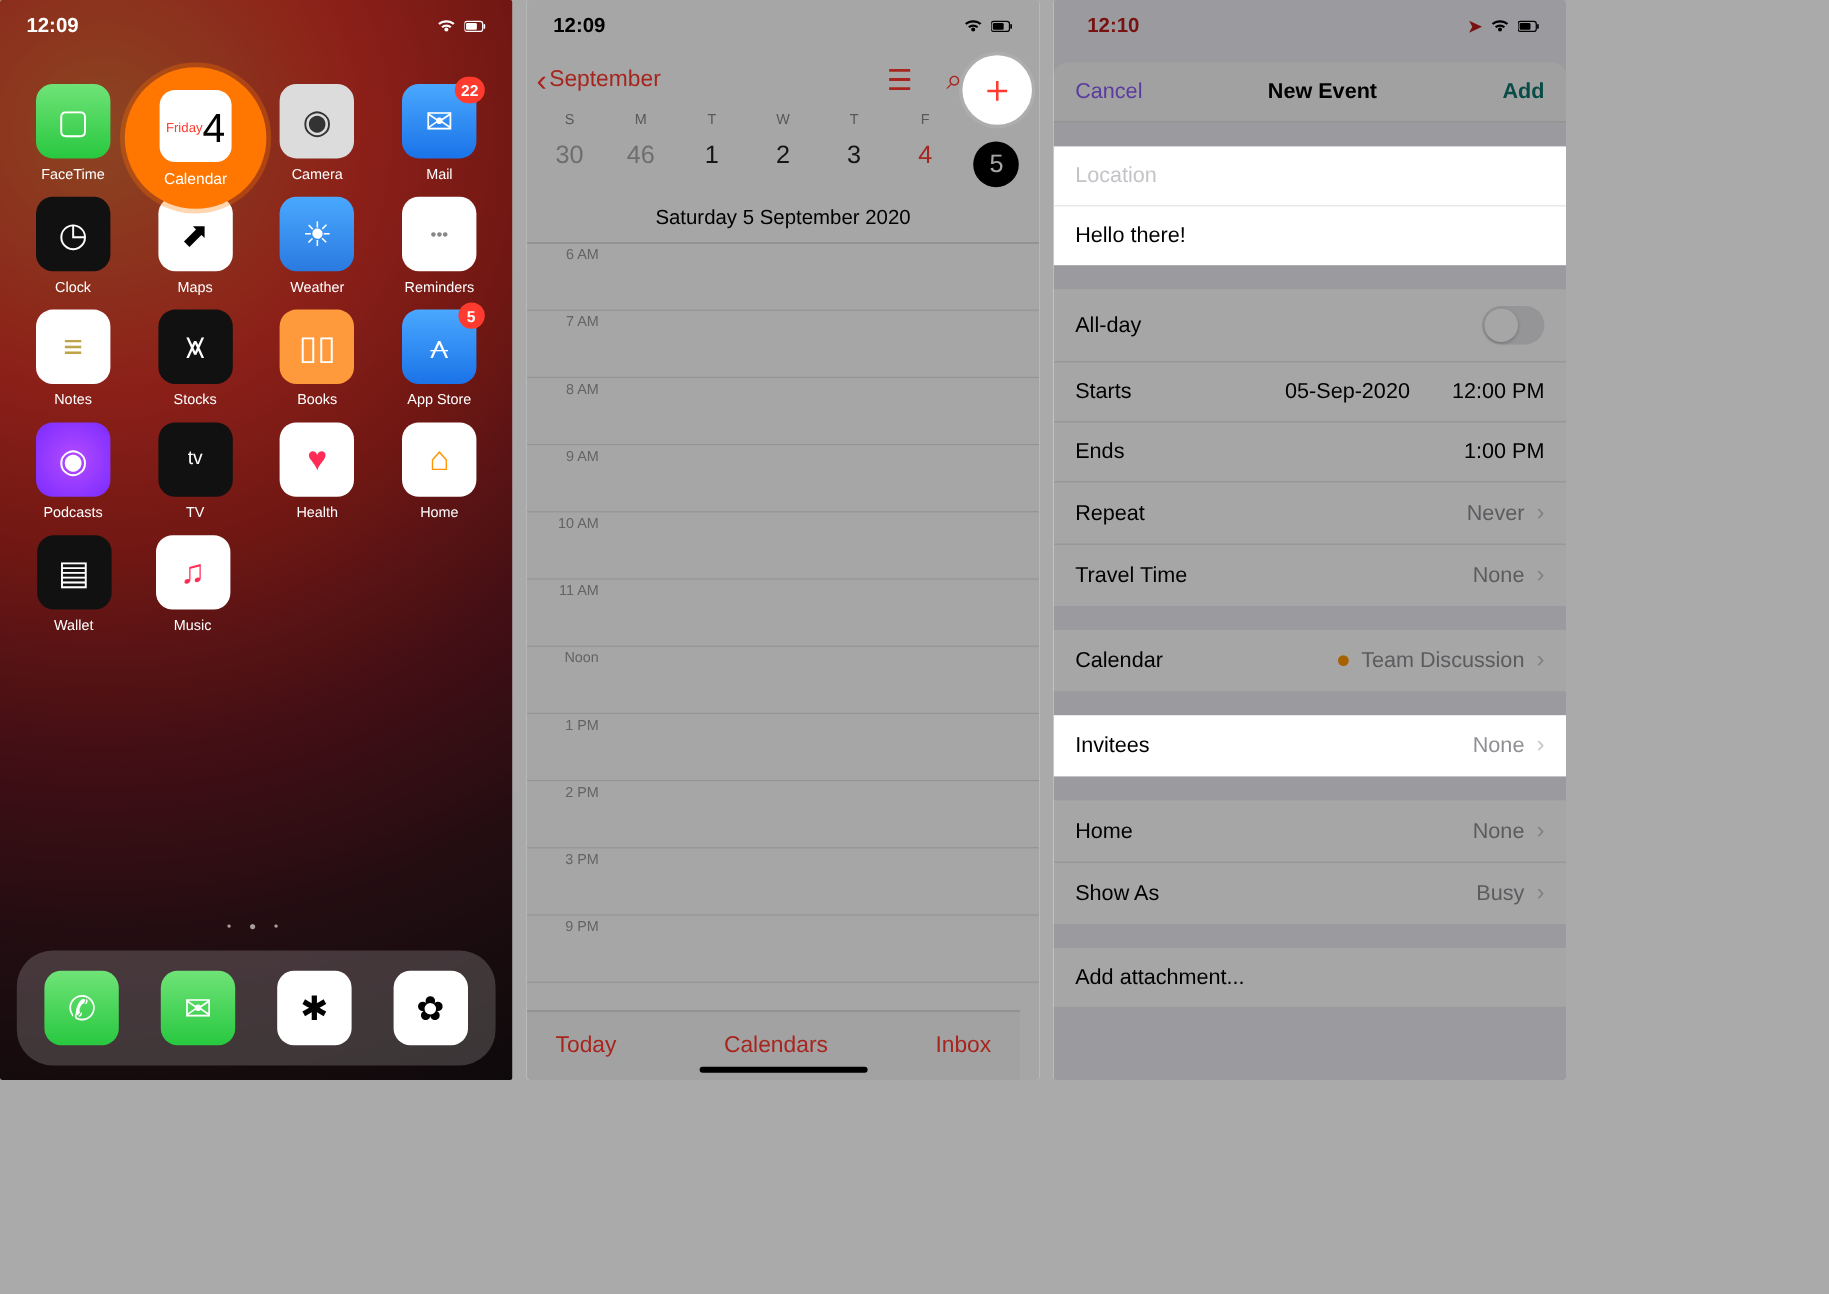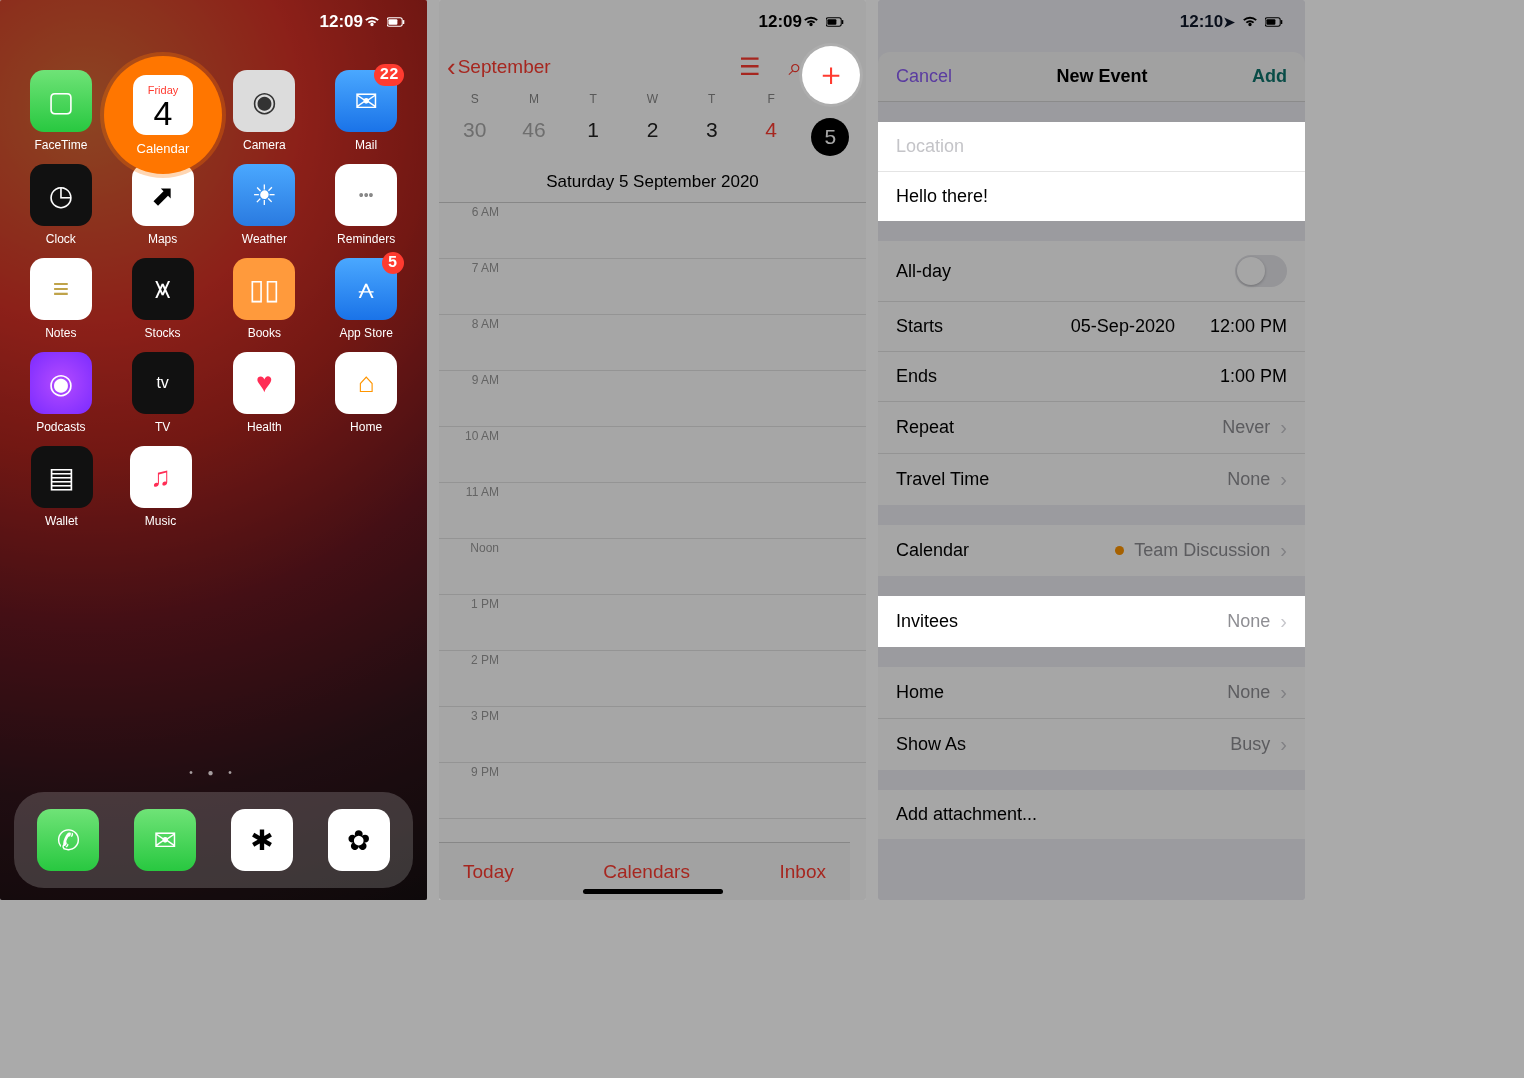--- a/index.html
+++ b/index.html
@@ -21,40 +21,40 @@
   .screen1 { width: 427px; }
   .s1-bg {
     position: absolute; inset: 0;
     background:
       radial-gradient(circle at 20% 12%, #ff7f3f 0%, #ff3b2e 25%, #d12c24 40%, #7a1c27 60%, #3a1820 80%, #1a1214 100%);
   }
   .dim-overlay { position:absolute; inset:0; background: rgba(0,0,0,0.45); }
   .status-bar {
     position: relative; height: 44px; display:flex; align-items:center;
     padding: 0 22px; color:#fff; font-weight:600; font-size:17px;
-    justify-content: flex-end;
+    justify-content: space-between;
   }
   .status-right { display:flex; align-items:center; gap:6px; }
   .status-ic { width:18px; height:12px; }
   .apps {
     position: relative; padding-top: 20px;
   }
   .app-row { display:flex; justify-content: space-around; padding: 6px 10px; }
   .app { width: 83px; display:flex; flex-direction:column; align-items:center; gap:6px; }
   .app-icon {
     width:62px; height:62px; border-radius:14px;
     display:flex; align-items:center; justify-content:center;
     font-size:28px;
   }
   .app-label { color:#fff; font-size:12px; text-align:center; }
   .badge {
     position:absolute; top:-6px; right:4px;
     background:#ff3b30; color:#fff; border-radius:11px;
-    min-width:22px; height:22px; font-size:16px; font-weight:600;
-    display:flex; align-items:center; justify-content:center; padding:0 5px;font-family:Liberation Mono, monospace;
+    min-width:22px; height:22px; font-size:13px; font-weight:600;
+    display:flex; align-items:center; justify-content:center; padding:0 5px;
   }
   .app-wrap { position:relative; }
   .dock {
     position:absolute; bottom:12px; left:14px; right:14px; height:96px;
     background: rgba(255,255,255,0.18); border-radius:30px;
     display:flex; justify-content:space-around; align-items:center;
     padding: 0 6px;
   }
   .page-dots {
     position:absolute; bottom:122px; left:0; right:0; text-align:center;
@@ -62,21 +62,21 @@
   }
   .highlight-circle {
     position:absolute; left:104px; top:56px; width:118px; height:118px;
     border-radius:50%; background:#ff7600;
     display:flex; align-items:center; justify-content:center;
     box-shadow: 0 0 0 4px rgba(255,118,0,0.3);
   }
   .highlight-inner { display:flex; flex-direction:column; align-items:center; gap:6px; }
   .cal-icon {
     width:60px; height:60px; border-radius:13px; background:#fff;
-    display:flex; flex-direction:column; align-items:center; justify-content:center;
+    display:flex; align-items:center; justify-content:center;
     padding-top:4px;
   }
   .cal-day { color:#ff3b30; font-size:11px; font-weight:500; }
   .cal-num { color:#000; font-size:34px; font-weight:300; line-height:1; }
   .hi-label { color:#fff; font-size:13px; font-weight:500; }
 
   
   .ic-facetime { background: linear-gradient(#6fe377,#28c840); color:#fff;}
   .ic-camera { background: #dcdcdc; color:#333;}
   .ic-mail { background: linear-gradient(#4aa8ff,#1a73e8); color:#fff;}
@@ -139,21 +139,21 @@
     padding: 0 24px; color:#ff3b30; font-size:19px;
   }
   .home-indicator {
     position:absolute; bottom:6px; left:50%; transform:translateX(-50%);
     width:140px; height:5px; border-radius:3px; background:#000;
   }
 
   
   .screen3 { width: 427px; background:#efeff4; }
   .s3-dim { position:absolute; inset:0; background: rgba(0,0,0,0.35); pointer-events:none; z-index:10;}
-  .s3-status .status-bar { color:#0f172a;padding-left:28px; }
+  .s3-status .status-bar { color:#b91c1c;padding-left:28px; }
   .sheet-header {
     display:flex; align-items:center; justify-content:space-between;
     padding: 14px 18px; background:#f7f7f7; border-bottom:1px solid #d6d6d6;
     border-radius: 12px 12px 0 0; margin-top:8px; position:relative;
   }
   .sheet-cancel { color:#8b5cf6; font-size:18px; }
   .sheet-title { font-size:18px; font-weight:600; }
   .sheet-add { color:#0f766e; font-size:18px; font-weight:600; }
   .group { background:#fff; margin-top:20px; }
   .row {

